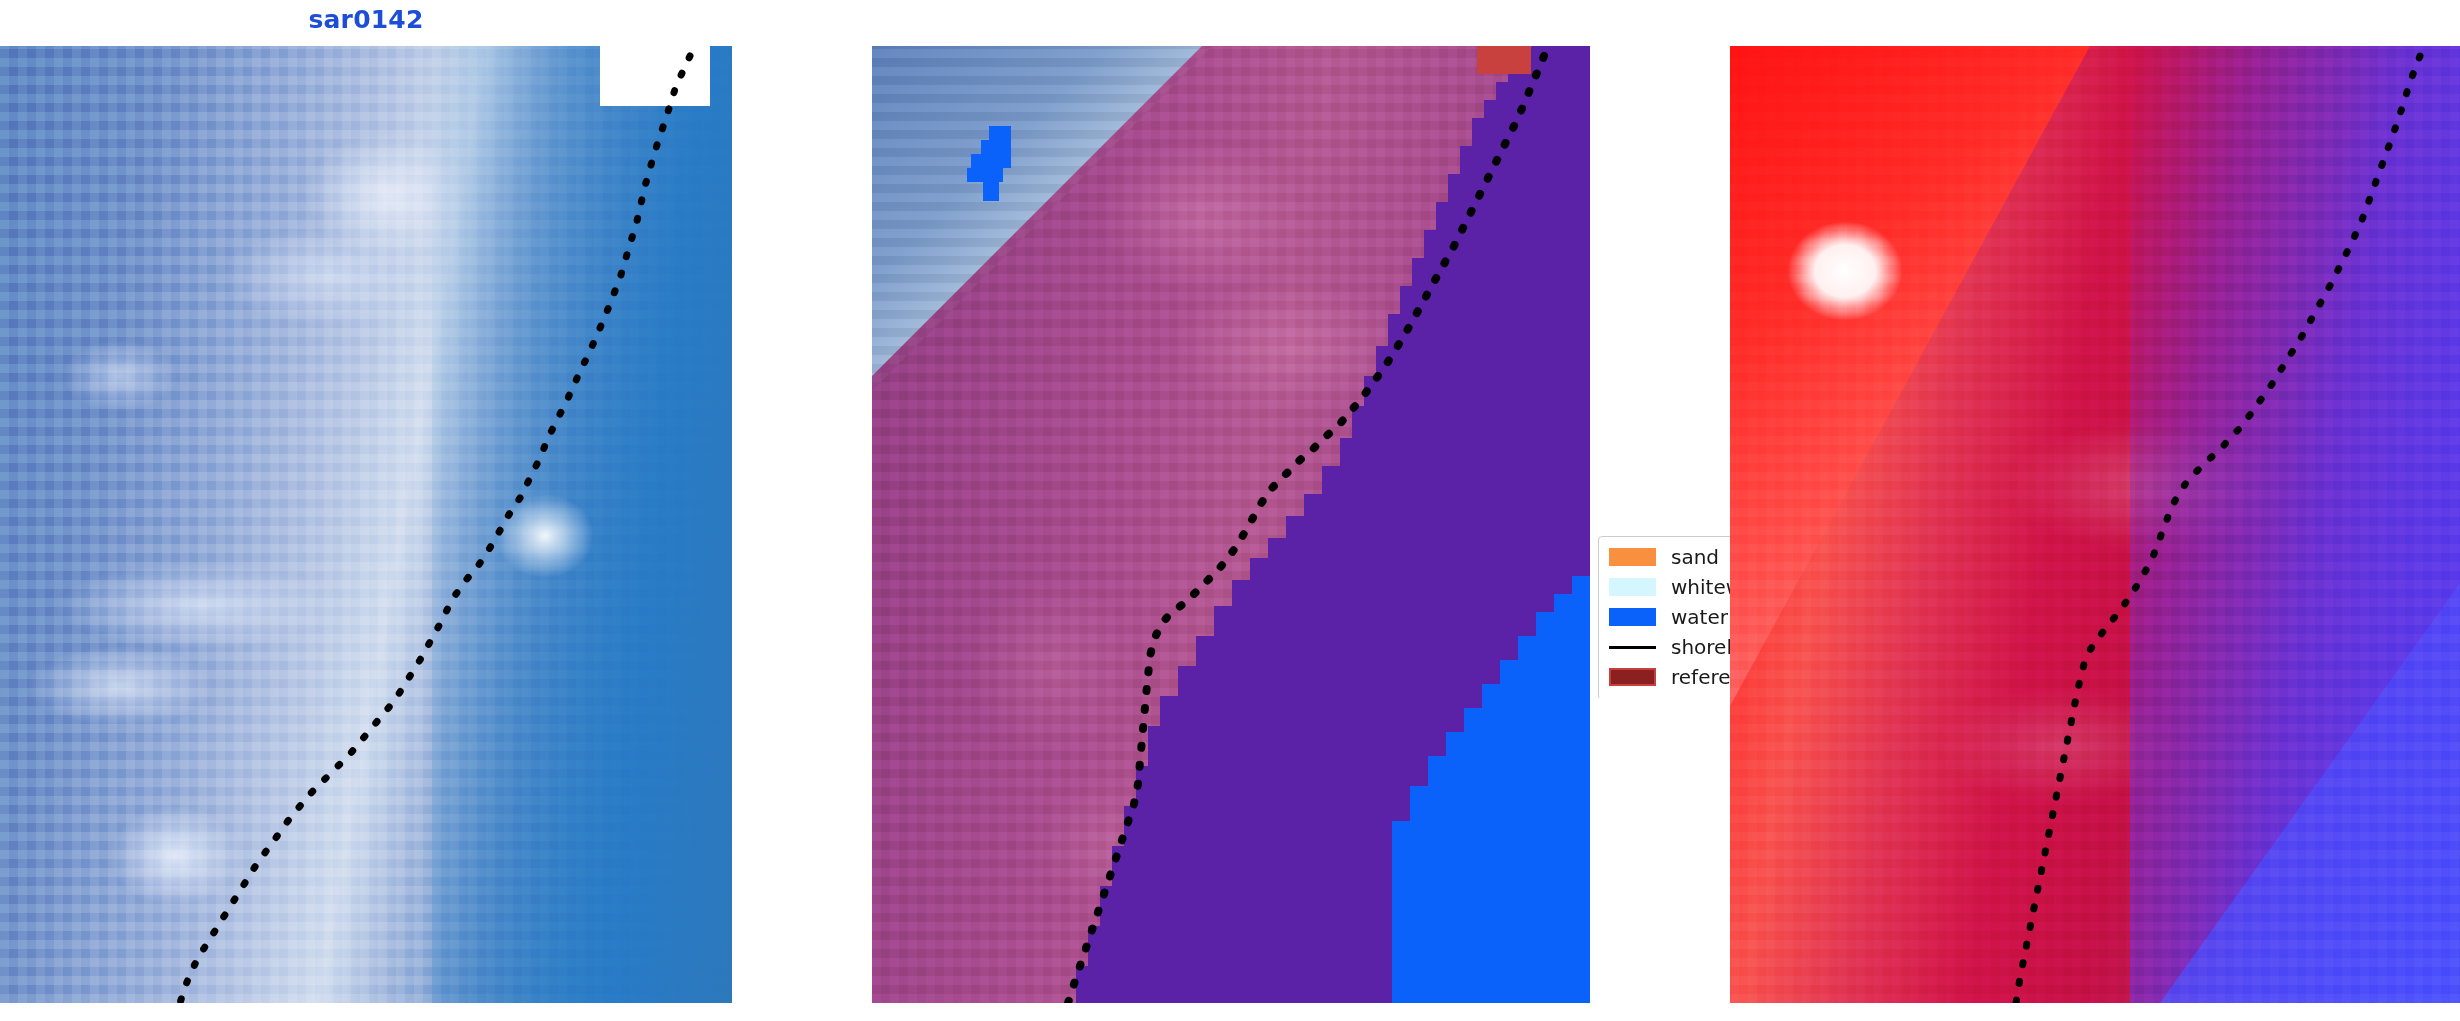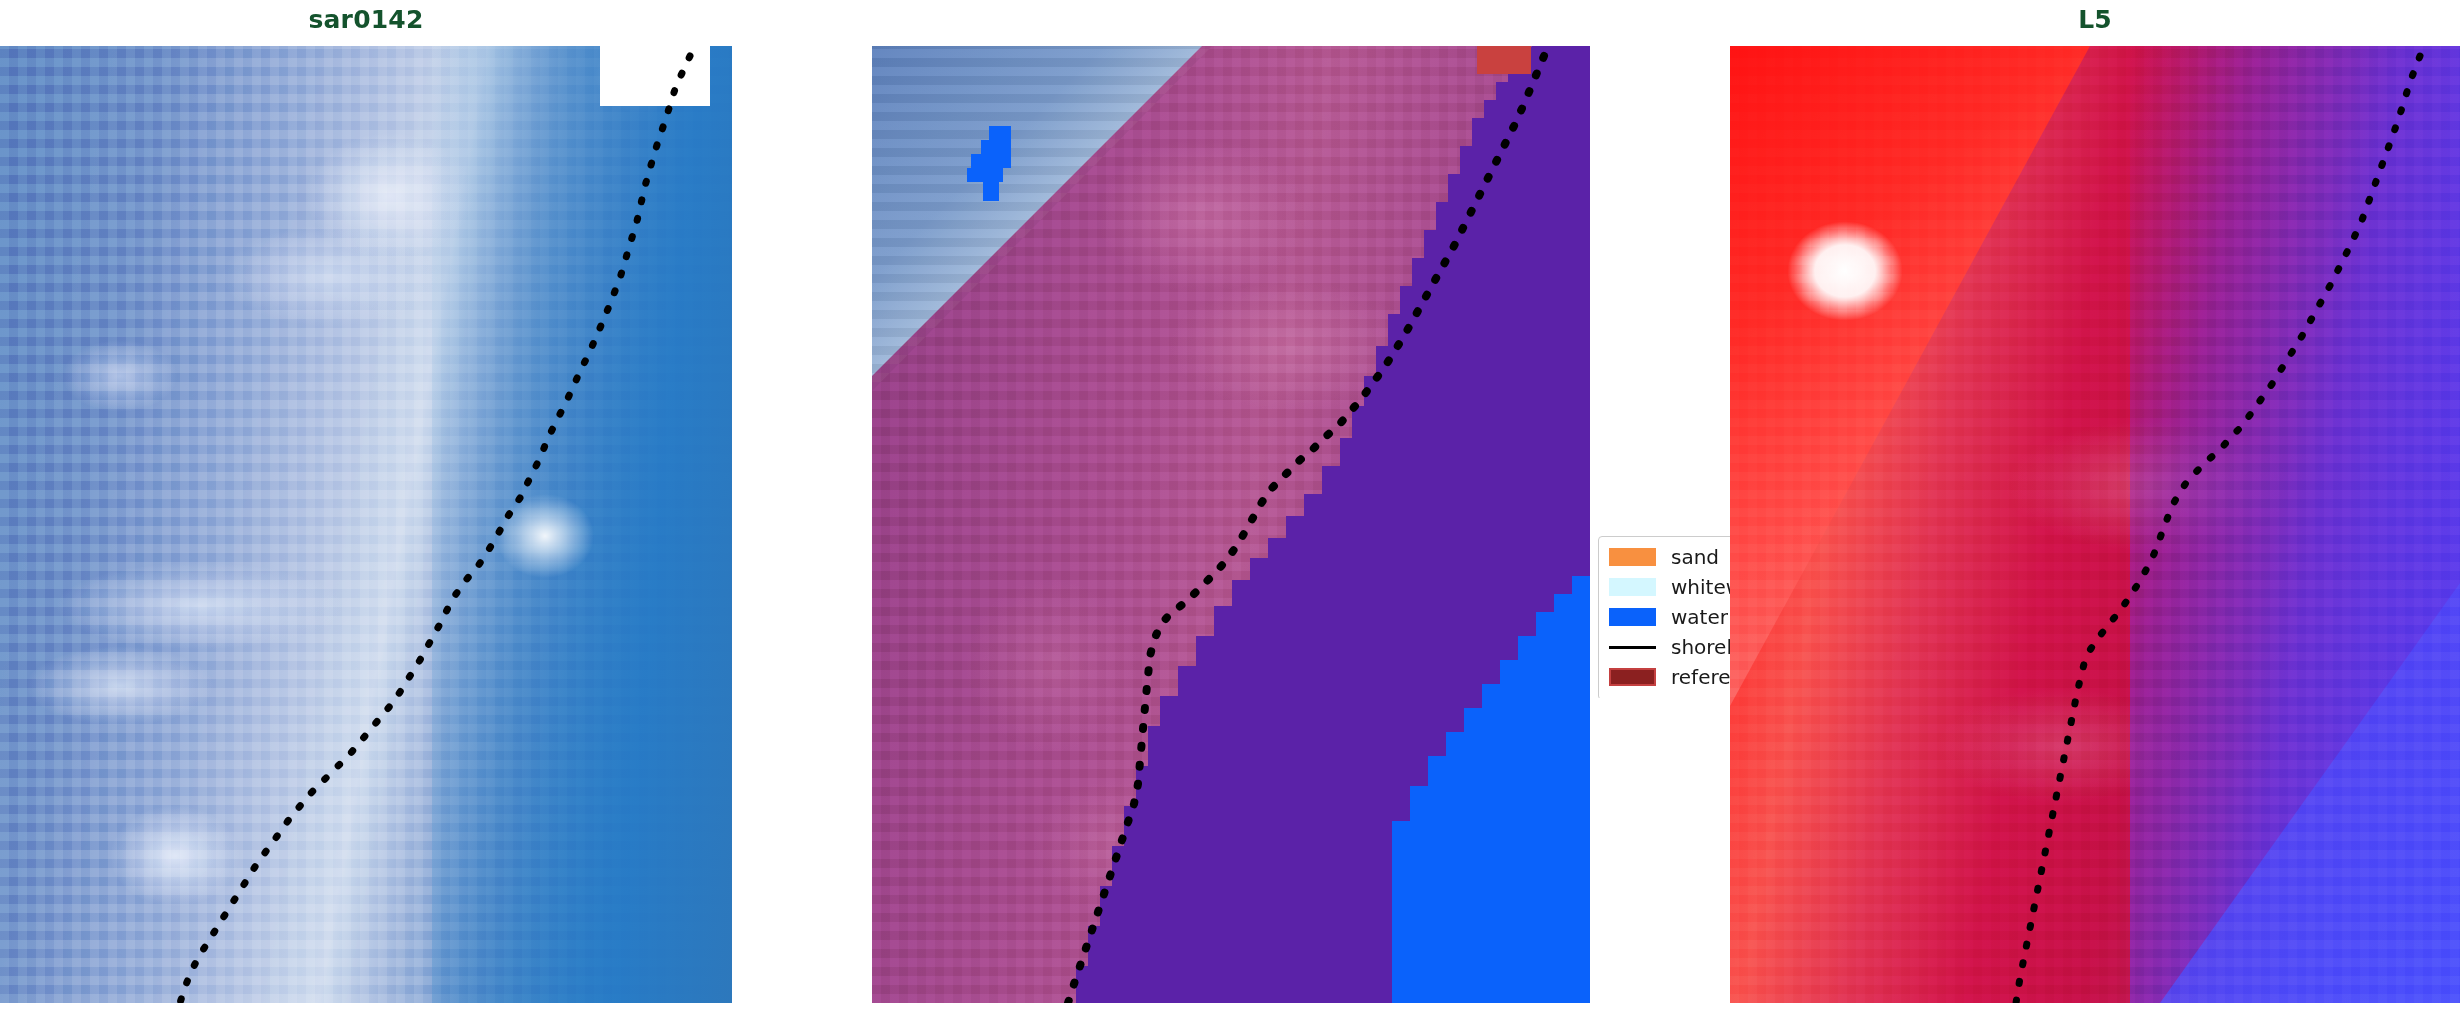--- a/index.html
+++ b/index.html
@@ -1,21 +1,21 @@
 <!DOCTYPE html>
 <html><head>
 <meta charset="utf-8">
 <style>
   html,body{margin:0;padding:0;background:#ffffff;}
   body{width:2460px;height:1021px;position:relative;overflow:hidden;
        font-family:"DejaVu Sans","Liberation Sans",sans-serif;}
 
   .figure{position:absolute;inset:0;background:#fff;}
   .panel-title{position:absolute;text-align:center;font-weight:bold;
-               font-size:25px;color:#14532d;letter-spacing:.2px;
+               font-size:25px;color:#1d4ed8;letter-spacing:.2px;
                font-family:"DejaVu Sans","Liberation Sans",sans-serif;}
 
   .axes{position:absolute;overflow:hidden;background:#ffffff;}
 
   
   #p1-axes{left:0;top:46px;width:732px;height:957px;}
   .sar-base{position:absolute;inset:0;
     background:
       radial-gradient(ellipse 120px 90px at 390px 150px, rgba(226,232,245,.95) 0%, rgba(226,232,245,0) 70%),
       radial-gradient(ellipse 150px 70px at 330px 230px, rgba(205,216,238,.85) 0%, rgba(205,216,238,0) 72%),
@@ -146,21 +146,20 @@
 
     <div class="cls-refpatch"></div>
 
     <div class="shoreline">
       <svg viewBox="0 0 718 957" preserveAspectRatio="none">
         <polyline points="672,10 662,34 652,58 642,80 632,100 622,120 612,140 602,160 592,180 582,200 572,218 562,236 552,254 542,272 532,290 522,306 512,322 500,338 490,352 478,366 466,380 452,392 440,404 428,414 418,424 408,434 398,444 390,456 382,470 374,484 366,498 356,512 346,524 336,534 326,544 316,554 306,562 296,570 288,580 282,594 278,610 276,630 274,650 272,672 270,694 268,716 266,738 262,758 256,776 250,794 244,812 238,830 232,848 226,866 220,884 214,902 208,920 202,938 196,957" fill="none" stroke="#000" stroke-width="8" stroke-linecap="round" stroke-dasharray="2 17"></polyline>
       </svg>
     </div>
   </div>
 
-  <div class="panel-title" style="left:1730px;top:5px;width:730px;">L5</div>
 
   <div class="axes" id="p3-axes">
     <div class="l5-base"></div>
     <div class="l5-redwedge"></div>
     <div class="l5-hotspot"></div>
     <div class="l5-purple"></div>
     <div class="l5-blue"></div>
     <div class="l5-grain"></div>
     <div class="shoreline">
       <svg viewBox="0 0 730 957" preserveAspectRatio="none">

